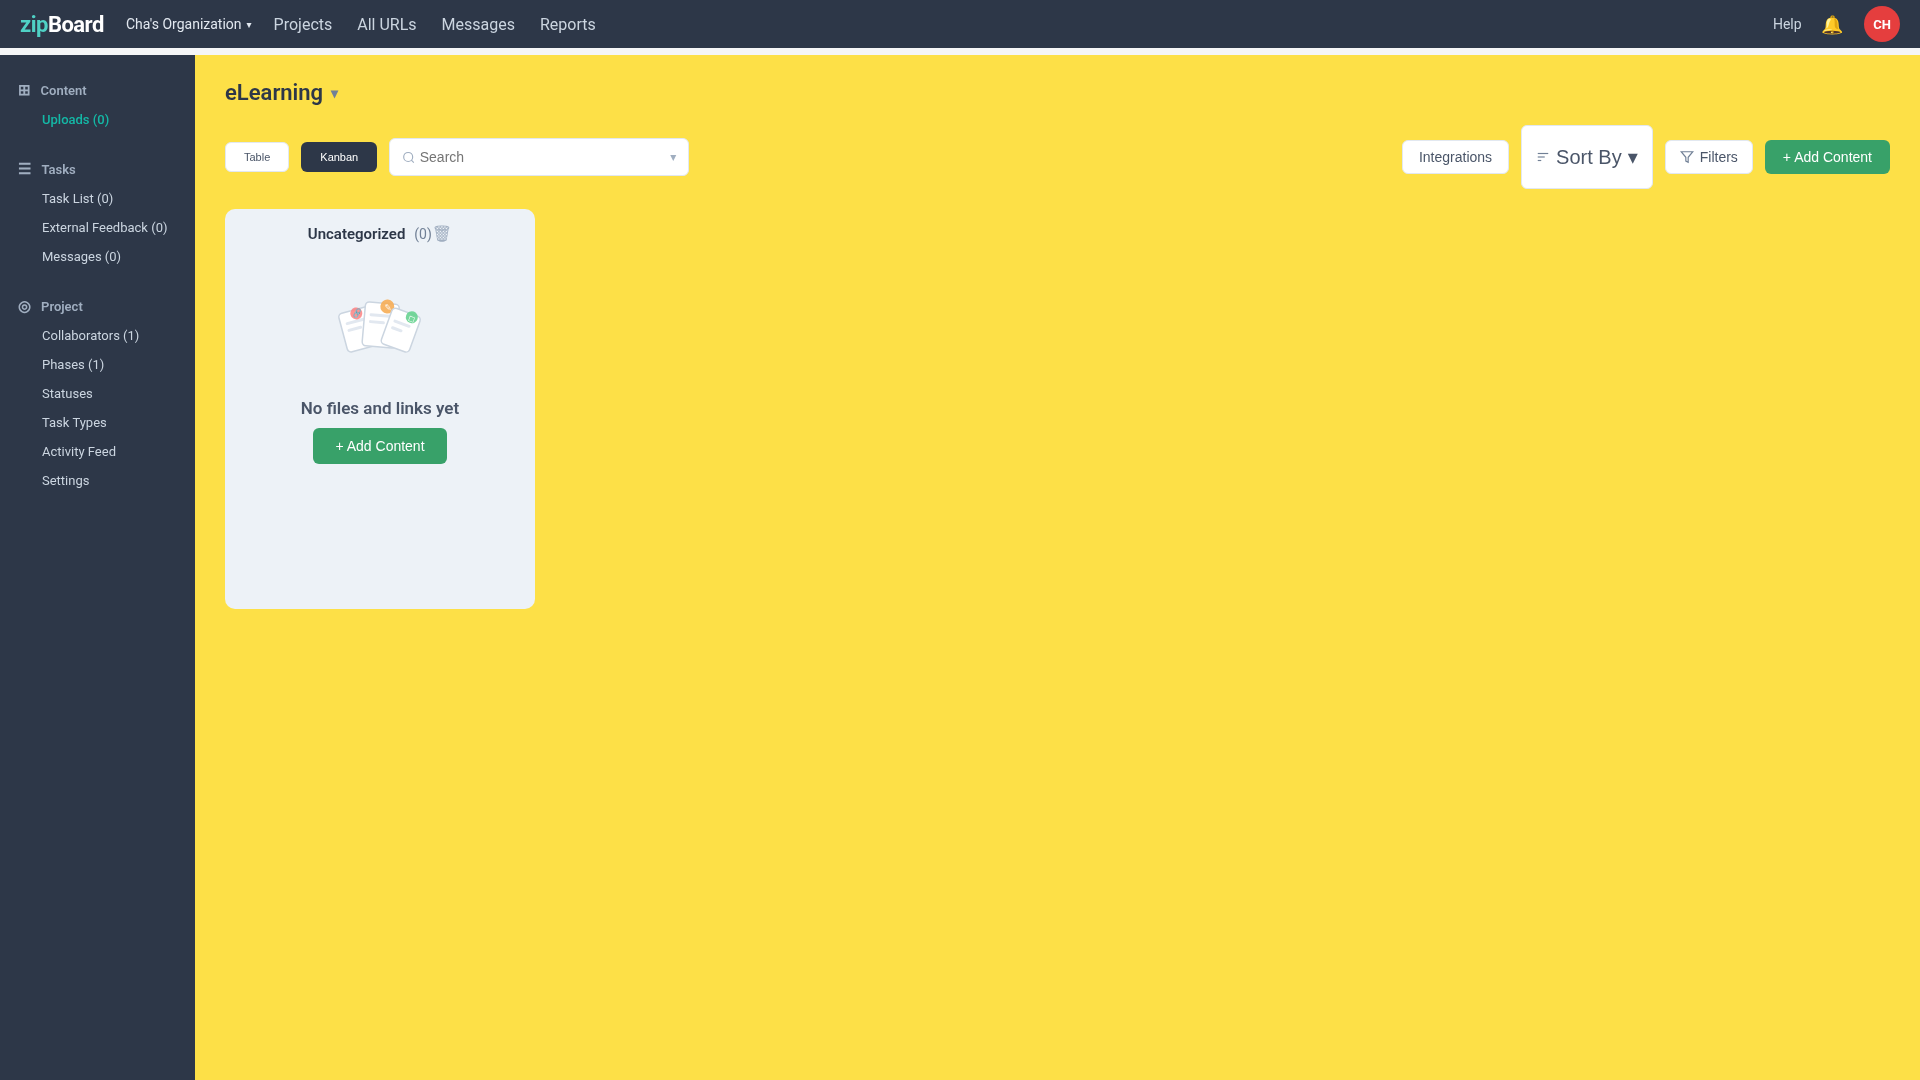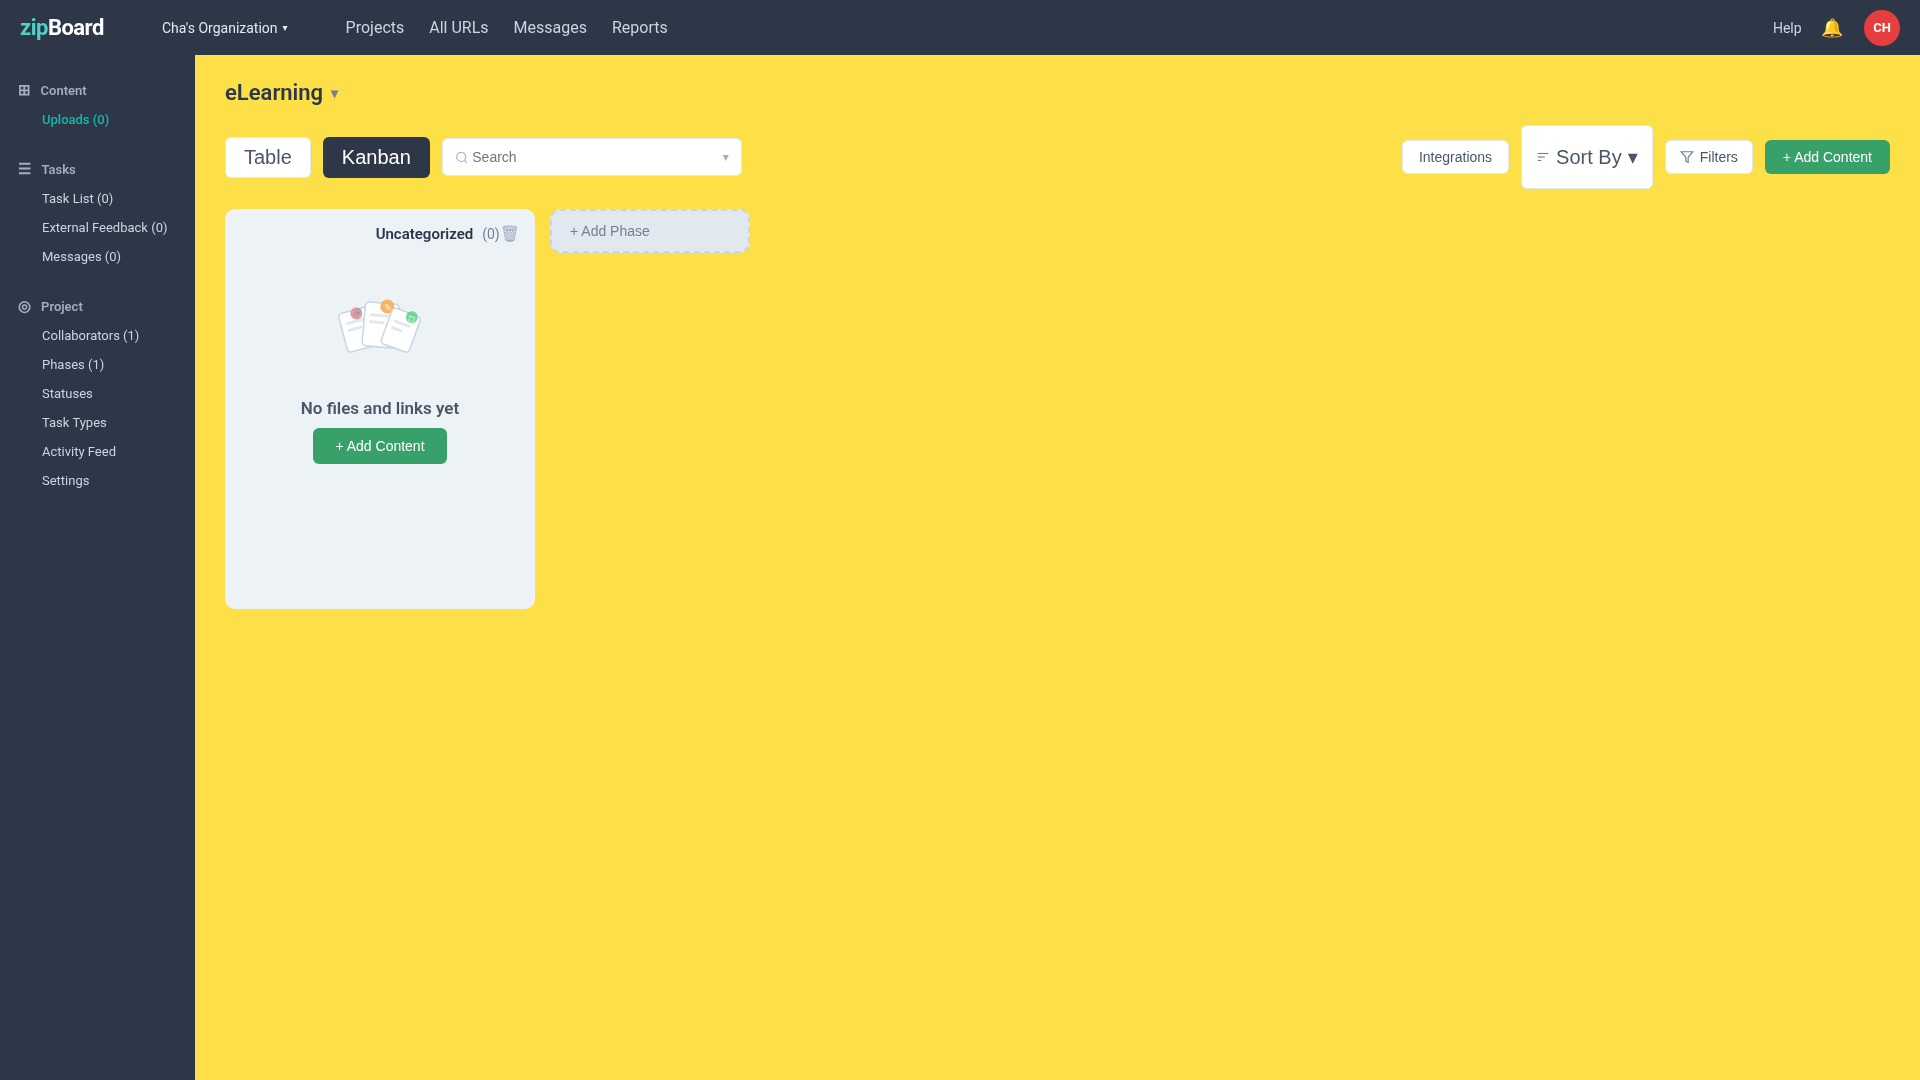--- a/index.html
+++ b/index.html
@@ -1,25 +1,25 @@
 <!DOCTYPE html>
 <html><head>
   <meta charset="utf-8">
   <style>
     * { box-sizing: border-box; margin: 0; padding: 0; }
     body { font-family: -apple-system, BlinkMacSystemFont, 'Segoe UI', Roboto, sans-serif; background: #f5f6f7; color: #333; height: 1080px; width: 1920px; overflow: hidden; }
 
     
     .top-nav {
       background: #2d3748;
-      height: 55px;
+      height: 48px;
       display: flex;
       align-items: center;
       padding: 8px 20px;
-      gap: 48px;
+      gap: 12px;
       position: fixed;
       top: 0; left: 0; right: 0;
       z-index: 100;
     }
     .logo {
       color: white;
       font-size: 22px;
       font-weight: 700;
       letter-spacing: -0.5px;
       display: flex;
@@ -140,21 +140,21 @@
     
     .toolbar {
       display: flex;
       align-items: center;
       gap: 12px;
       margin-bottom: 20px;
     }
     .tab-btn {
       padding: 8px 18px;
       border-radius: 6px;
-      font-size: 20px;
+      font-size: 11px;
       font-weight: 500;
       cursor: pointer;
       border: 1px solid transparent;
       transition: all 0.15s;
     }
     .tab-btn.inactive {
       background: white;
       color: #4a5568;
       border-color: #e2e8f0;
     }
@@ -244,21 +244,21 @@
     .kanban-column {
       width: 310px;
       background: #edf2f7;
       border-radius: 10px;
       padding: 15px;
       min-height: 400px;
     }
     .kanban-column-header {
       display: flex;
       align-items: center;
-      justify-content: flex-end;
+      justify-content: center;
       margin-bottom: 15px;
     }
     .column-title {
       font-size: 15px;
       font-weight: 600;
       color: #2d3748;
     }
     .column-count {
       color: #718096;
       font-size: 14px;
@@ -469,17 +469,14 @@
               <circle cx="67" cy="25" r="6" fill="#68d391" opacity="0.9"></circle>
               <text x="64" y="29" font-size="8" fill="white">◻</text>
             </g>
           </svg>
         </div>
         <div class="empty-title">No files and links yet</div>
         <button class="add-content-card-btn">+ Add Content</button>
       </div>
     </div>
 
-    <div class="add-phase-col">
-      <button class="add-phase-btn">+ Add Phase</button>
-    </div>
   </div>
 </main>
 
 </body></html>

